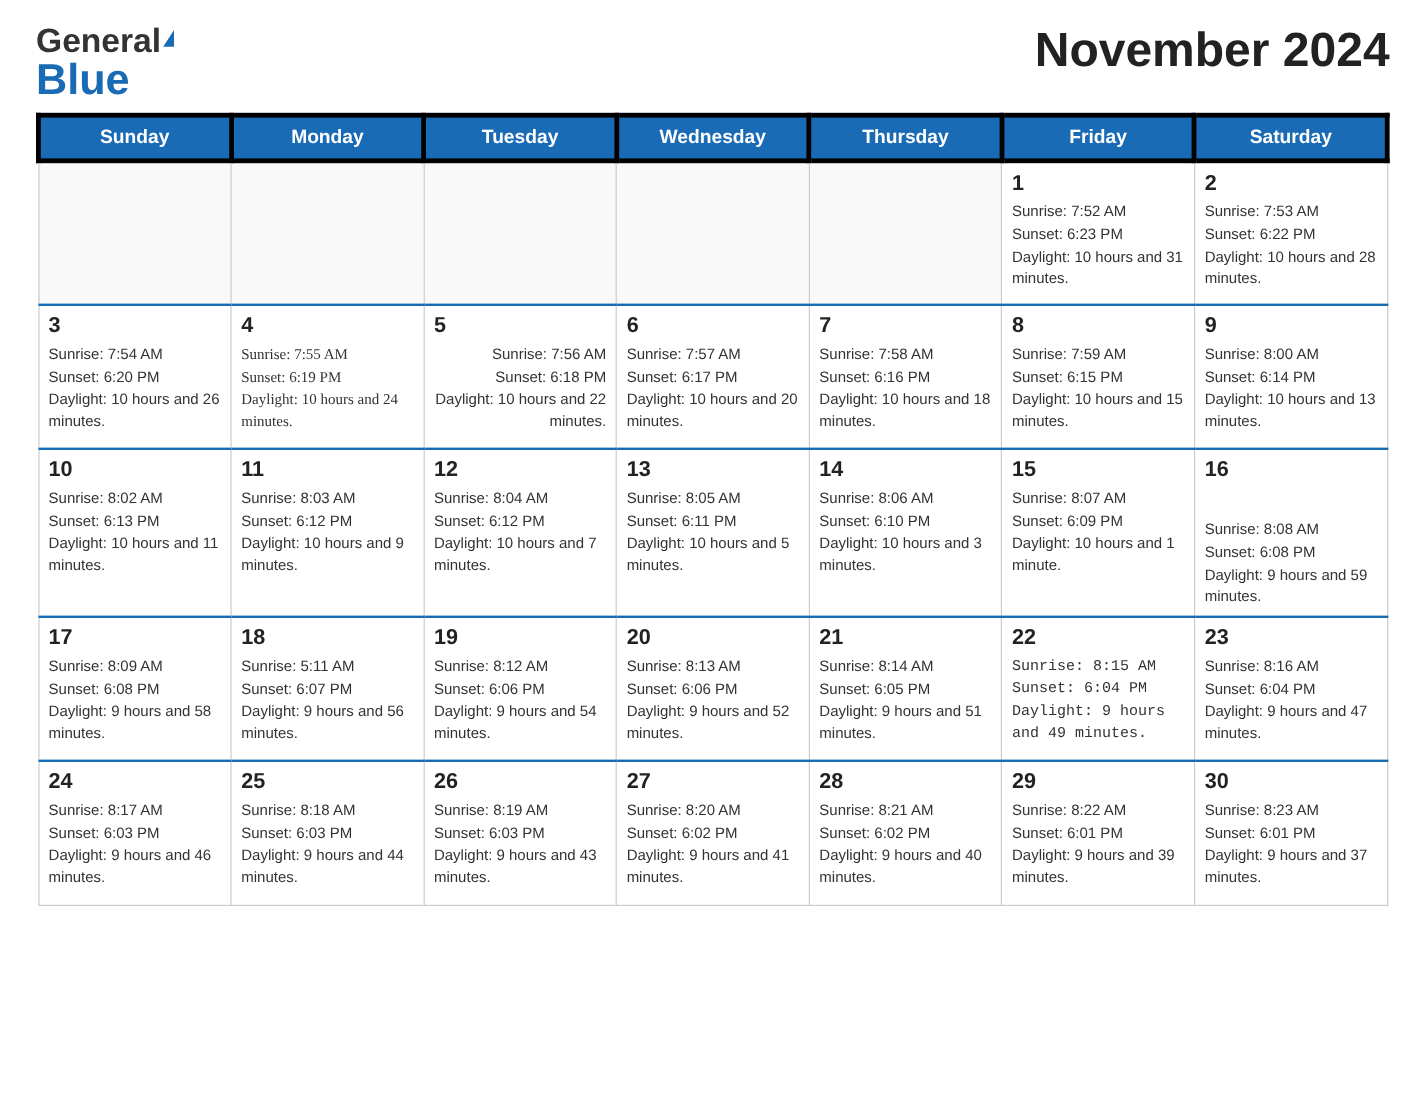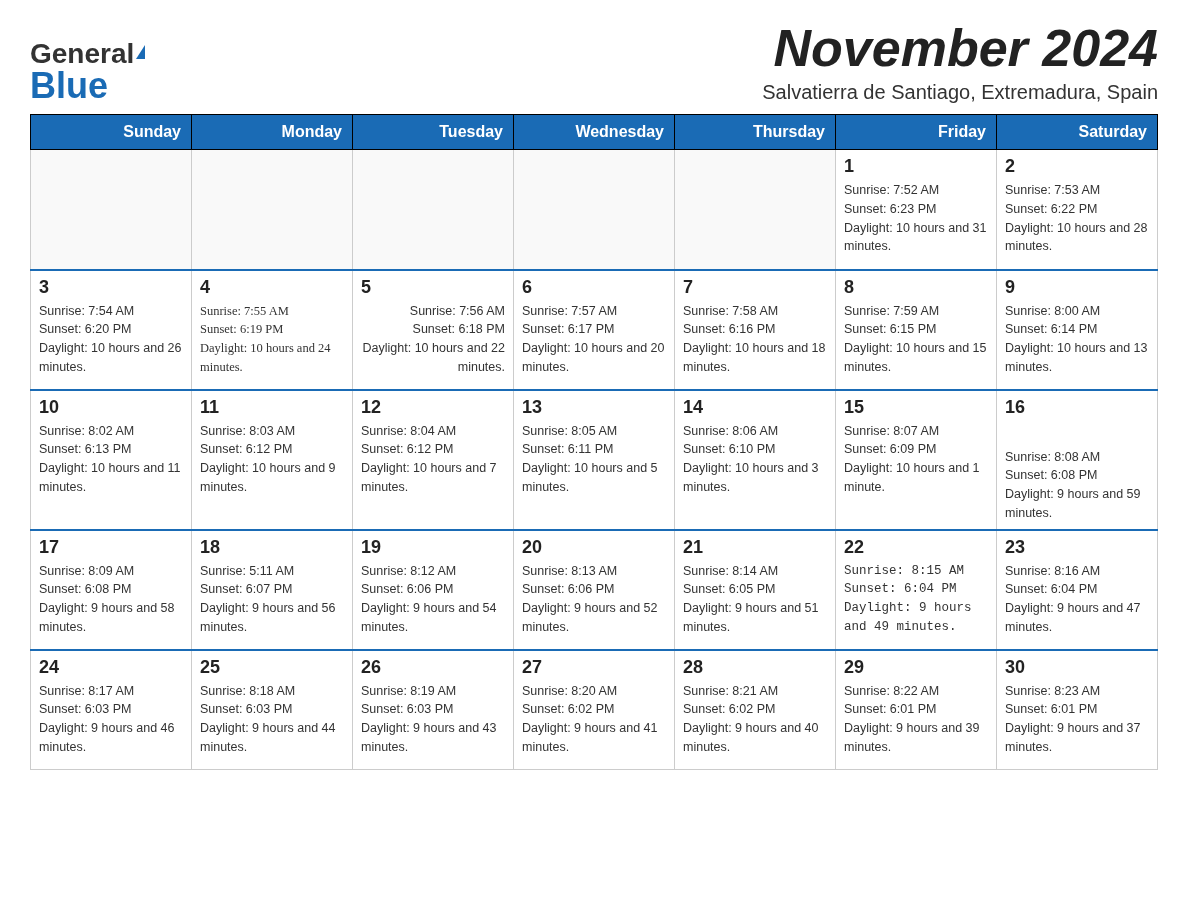--- a/index.html
+++ b/index.html
@@ -6,21 +6,21 @@
     body {
       background: #fff;
       font-family: Arial, sans-serif;
       width: 1188px;
       min-height: 918px;
       padding: 20px 30px;
     }
     .header {
       display: flex;
       justify-content: space-between;
-      align-items: flex-end;
+      align-items: flex-start;
       margin-bottom: 10px;
     }
     .logo {
       display: flex;
       flex-direction: column;
       align-items: flex-start;
     }
     .logo-general {
       font-size: 28px;
       font-weight: bold;
@@ -40,44 +40,43 @@
       border-left: 9px solid transparent;
       border-bottom: 14px solid #1a6bb5;
       margin-left: 2px;
       vertical-align: middle;
       margin-bottom: 4px;
     }
     .title-section {
       text-align: right;
     }
     .month-title {
-      font-size: 52px;
+      font-size: 40px;
       font-weight: bold;
       color: #222;
       line-height: 1.1;
-      font-style: italic;
     }
     .location-title {
       font-size: 20px;
       color: #333;
       margin-top: 4px;
     }
     .calendar {
       width: 100%;
       border-collapse: collapse;
       margin-top: 10px;
     }
     .calendar th {
       background-color: #1a6bb5;
       color: #fff;
       font-size: 16px;
       font-weight: bold;
       padding: 8px 10px;
-      text-align: right;
-      border: 1px solid #000000;
+      text-align: center;
+      border: 4px solid #000000;
     }
     .calendar td {
       border: 1px solid #ccc;
       vertical-align: top;
       padding: 6px 8px;
       width: calc(100% / 7);
       min-height: 110px;
       height: 120px;
     }
     .day-number {
@@ -104,21 +103,20 @@
 <div class="header">
   <div class="logo">
     <div style="display:flex; align-items:center;">
       <span class="logo-general">General</span>
       <span class="logo-triangle"></span>
     </div>
     <span class="logo-blue">Blue</span>
   </div>
   <div class="title-section">
     <div class="month-title">November 2024</div>
-    <div class="location-title">Salvatierra de Santiago, Extremadura, Spain</div>
   </div>
 </div>
 
 <table class="calendar">
   <thead>
     <tr>
     <th>Sunday</th>
         <th>Monday</th>
         <th>Tuesday</th>
         <th>Wednesday</th>

